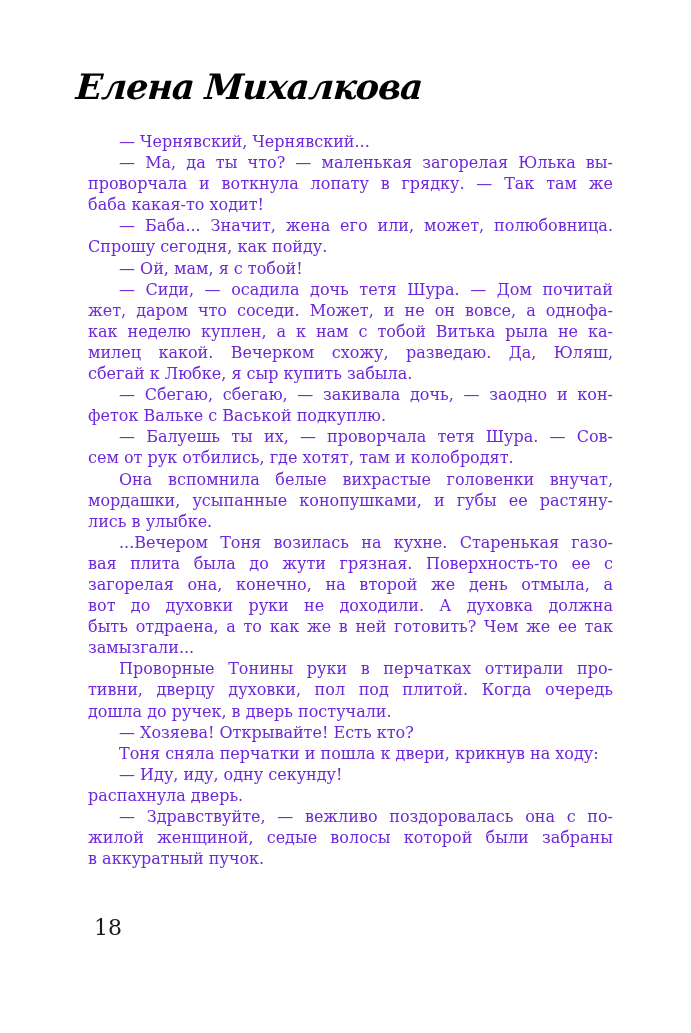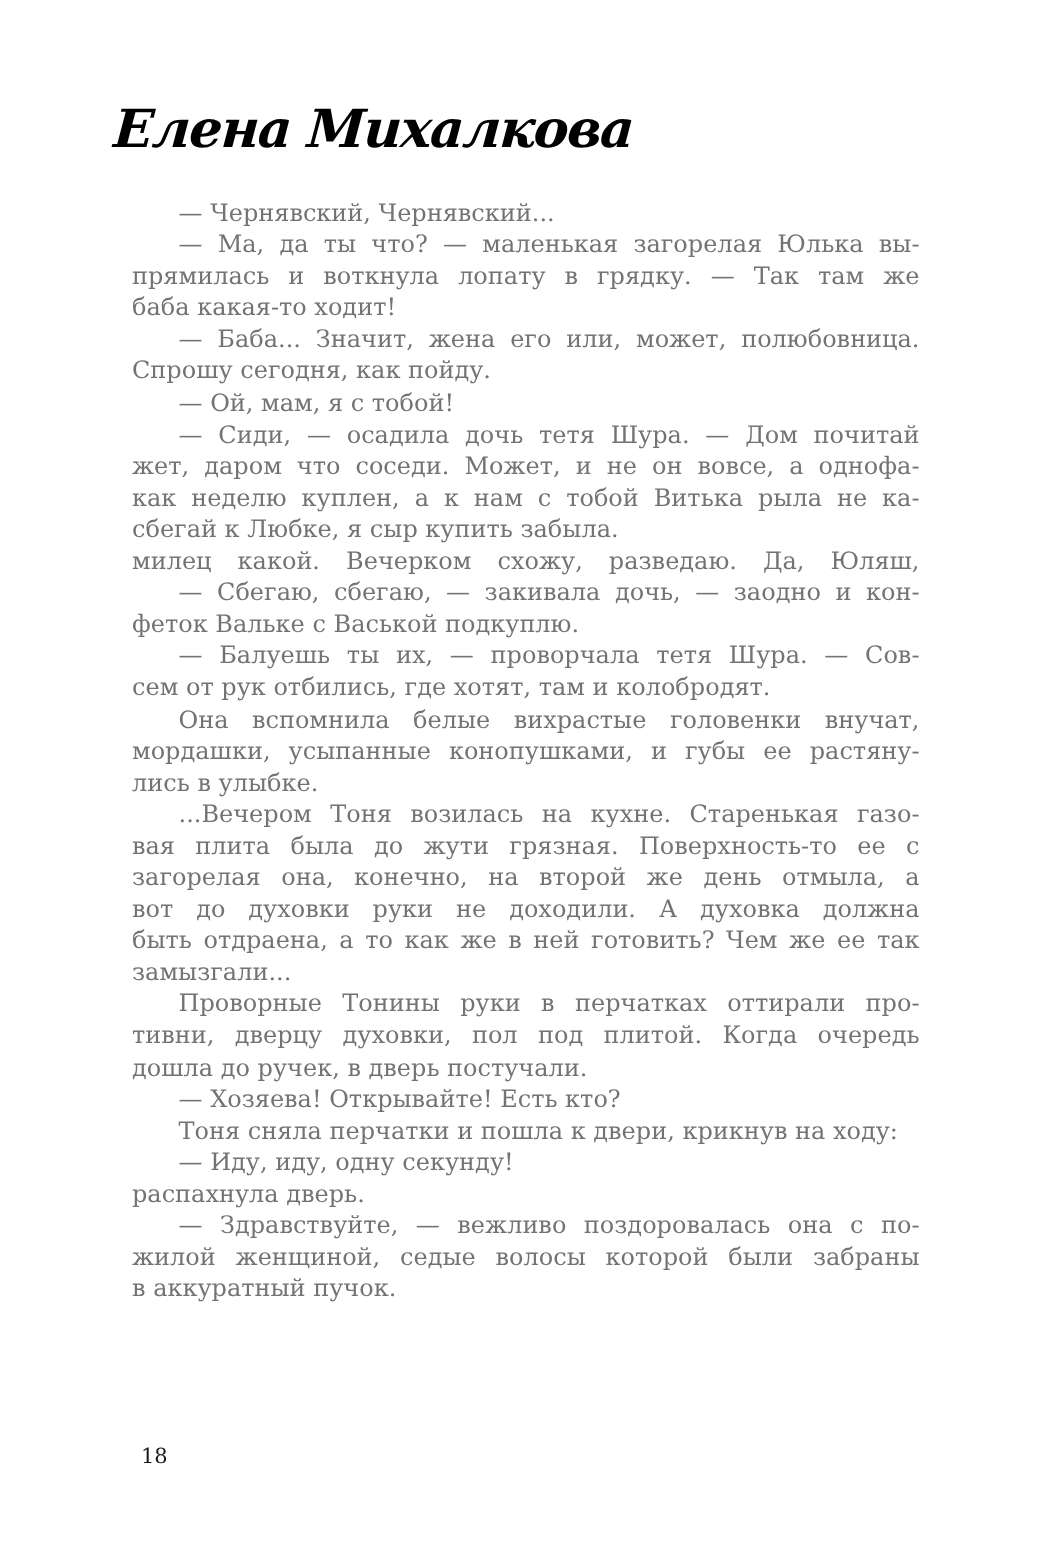--- a/index.html
+++ b/index.html
@@ -28,71 +28,70 @@
     white-space: nowrap;
   }
   .text-block {
     position: absolute;
     left: 88px;
     top: 131px;
     width: 525px;
     font-family: "DejaVu Serif", serif;
     font-size: 16px;
     line-height: 21.1px;
-    color: #737373;
+    color: #6d28d9;
   }
   .para { margin: 0; padding: 0; }
   .line {
     text-align: justify;
     text-align-last: left;
   }
   .line.just {
     text-align-last: justify;
   }
   .line.first {
     text-indent: 31px;
   }
   .page-number {
     position: absolute;
     left: 94px;
     top: 915px;
     font-family: "DejaVu Serif", serif;
-    font-size: 14px;
+    font-size: 22px;
     color: #1b1b1b;
-    margin-top: 48px;
   }
 </style>
 </head>
 <body>
 
 <div class="page">
   <div class="signature">Елена Михалкова</div>
 
   <div class="text-block" id="paragraphs">
       <div class="para">
         <div class="line first">— Чернявский, Чернявский...</div>
       </div>
       <div class="para">
         <div class="line first just">— Ма, да ты что? — маленькая загорелая Юлька вы-</div>
-        <div class="line just">прямилась и воткнула лопату в грядку. — Так там же</div>
+        <div class="line just">проворчала и воткнула лопату в грядку. — Так там же</div>
         <div class="line">баба какая-то ходит!</div>
       </div>
       <div class="para">
         <div class="line first just">— Баба... Значит, жена его или, может, полюбовница.</div>
         <div class="line">Спрошу сегодня, как пойду.</div>
       </div>
       <div class="para">
         <div class="line first">— Ой, мам, я с тобой!</div>
       </div>
       <div class="para">
         <div class="line first just">— Сиди, — осадила дочь тетя Шура. — Дом почитай</div>
         <div class="line just">жет, даром что соседи. Может, и не он вовсе, а однофа-</div>
         <div class="line just">как неделю куплен, а к нам с тобой Витька рыла не ка-</div>
+        <div class="line just">милец какой. Вечерком схожу, разведаю. Да, Юляш,</div>
         <div class="line">сбегай к Любке, я сыр купить забыла.</div>
-        <div class="line just">милец какой. Вечерком схожу, разведаю. Да, Юляш,</div>
       </div>
       <div class="para">
         <div class="line first just">— Сбегаю, сбегаю, — закивала дочь, — заодно и кон-</div>
         <div class="line">феток Вальке с Васькой подкуплю.</div>
       </div>
       <div class="para">
         <div class="line first just">— Балуешь ты их, — проворчала тетя Шура. — Сов-</div>
         <div class="line">сем от рук отбились, где хотят, там и колобродят.</div>
       </div>
       <div class="para">

